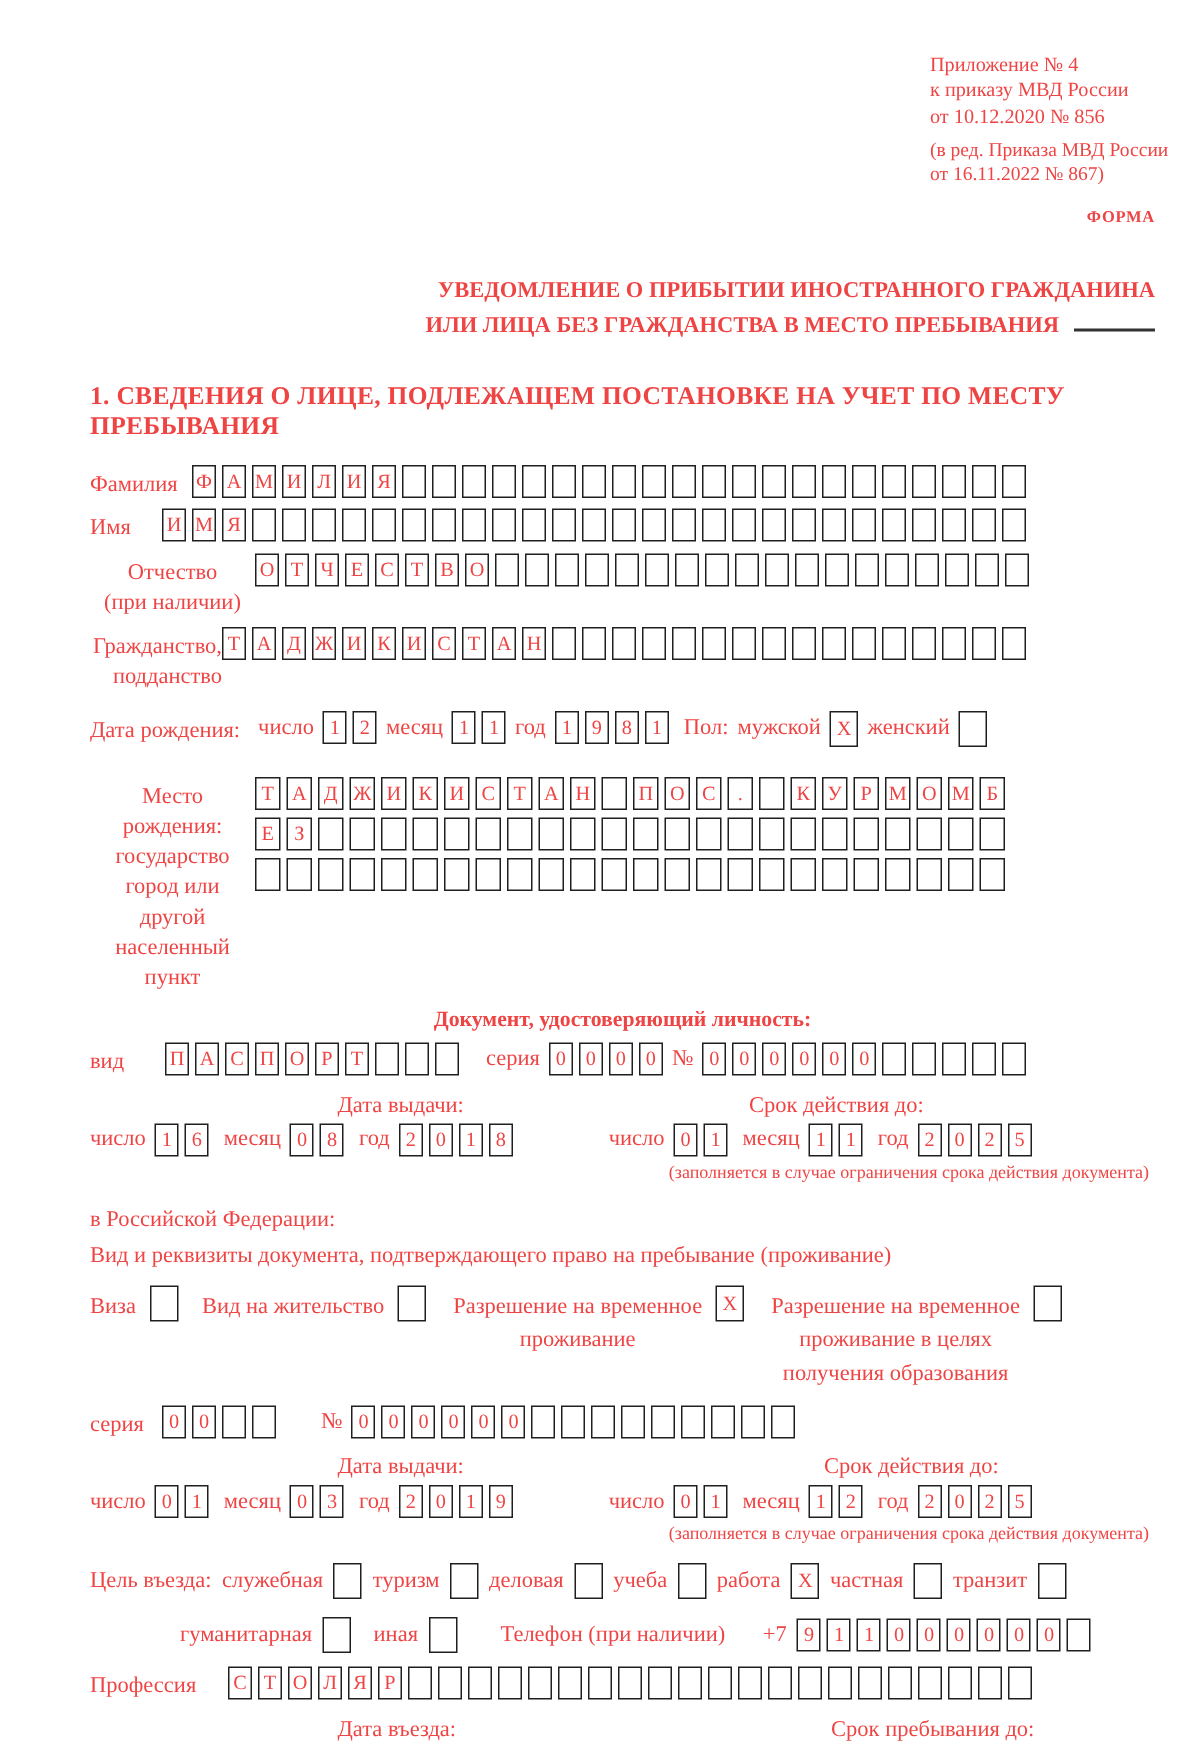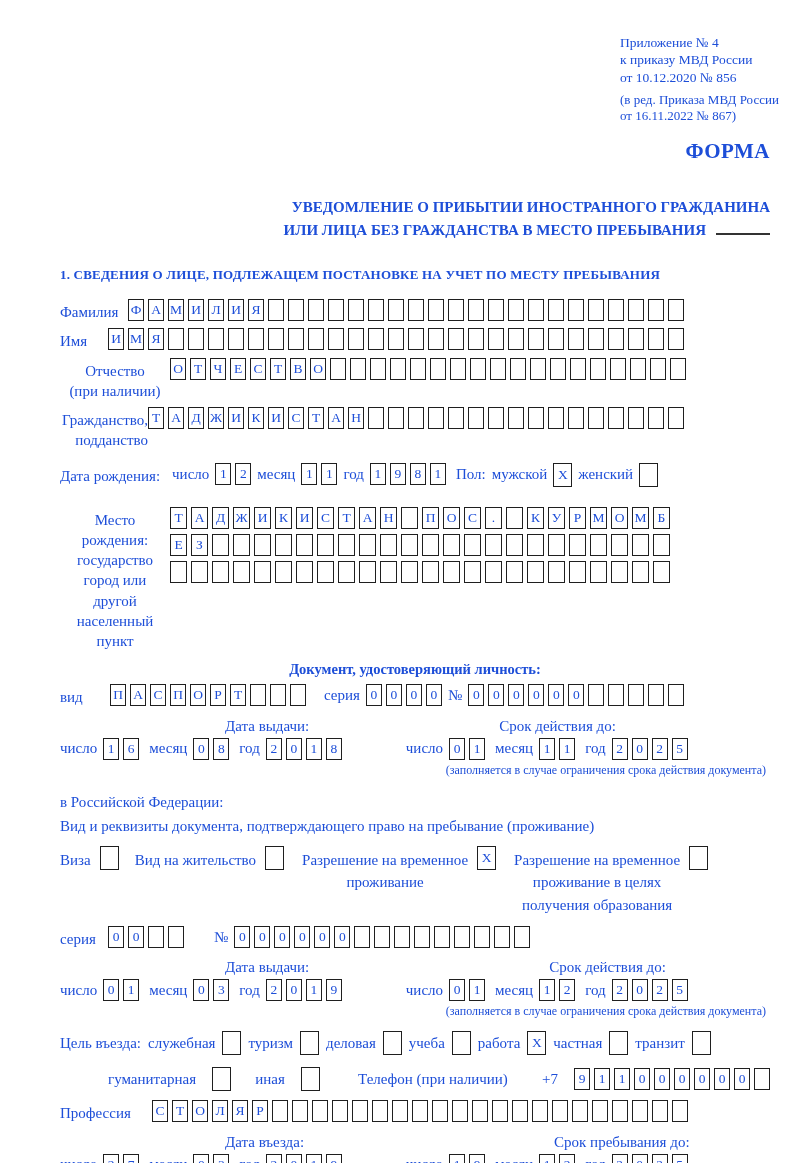--- a/index.html
+++ b/index.html
@@ -1,29 +1,29 @@
 <!DOCTYPE html>
 <html><head>
 <meta charset="utf-8">
 <style>
   * { box-sizing: border-box; margin: 0; padding: 0; }
   html, body { background: #ffffff; }
   .page {
-    width: 800px; height: 1163px; background: #ffffff; color: #1d4ed8;
+    width: 800px; height: 1163px; background: #ffffff; color: #ef4444;
     font-family: "Liberation Serif", serif; font-size: 15px;
     padding: 34px 30px 0 60px; position: relative; overflow: hidden;
   }
   
   .ref-block { margin-left: 560px; width: 200px; line-height: 1.28; font-size: 13.5px; }
   .ref-block .small { font-size: 13px; margin-top: 6px; }
-  .forma { text-align: right; font-weight: bold; font-size: 21px; margin-top: 14px; letter-spacing: .5px; }
+  .forma { text-align: right; font-weight: bold; font-size: 11px; margin-top: 14px; letter-spacing: .5px; }
   
   .title { text-align: right; font-weight: bold; font-size: 15px; margin-top: 32px; line-height: 1.5; }
   .title-underline { display: inline-block; width: 54px; border-bottom: 2px solid #333; height: 14px; margin-left: 10px; }
-  .sec-heading { font-weight: bold; font-size: 13px; margin-top: 26px; letter-spacing: .2px; }
+  .sec-heading { font-weight: bold; font-size: 17px; margin-top: 26px; letter-spacing: .2px; }
   
   .row { display: flex; align-items: flex-start; margin-top: 6px; }
   .lbl { line-height: 1.35; padding-top: 3px; flex: 0 0 auto; }
   .w68 { width: 68px; } .w48 { width: 48px; } .w110 { width: 110px; text-align: center; } .w88 { width: 88px; text-align: right; }
   .cells { display: inline-flex; gap: 4px; flex: 0 0 auto; }
   .cell {
     width: 16px; height: 22px; border: 1.6px solid #1f1f1f;
     display: inline-flex; align-items: center; justify-content: center;
     font-size: 13.5px; background: #fff;
   }
@@ -41,21 +41,21 @@
   .dgroup .dlabel + .cells { margin-right: 10px; }
   .dgroup.rightg { margin-left: 54px; }
   
   .intro { margin-top: 12px; line-height: 1.6; }
   .permit-row { display: flex; align-items: flex-start; margin-top: 8px; }
   .permit-item { display: flex; align-items: flex-start; gap: 9px; }
   .permit-text { text-align: center; line-height: 1.5; padding-top: 3px; }
   
   .purpose-row { display: flex; align-items: center; margin-top: 12px; gap: 7px; flex-wrap: nowrap; }
   .purpose-row .plabel { flex: 0 0 auto; }
-  .indent48 { margin-left: 48px; justify-content: space-between; }
+  .indent48 { margin-left: 60px; }
   
   .doc-heading { text-align: center; font-weight: bold; margin-top: 10px; font-size: 14.5px; }
   .mc-label { width: 170px; padding-top: 3px; flex: 0 0 auto; }
   .gap24 { width: 24px; flex: 0 0 auto; }
 </style>
 </head>
 <body>
 
 <div class="page">
 

